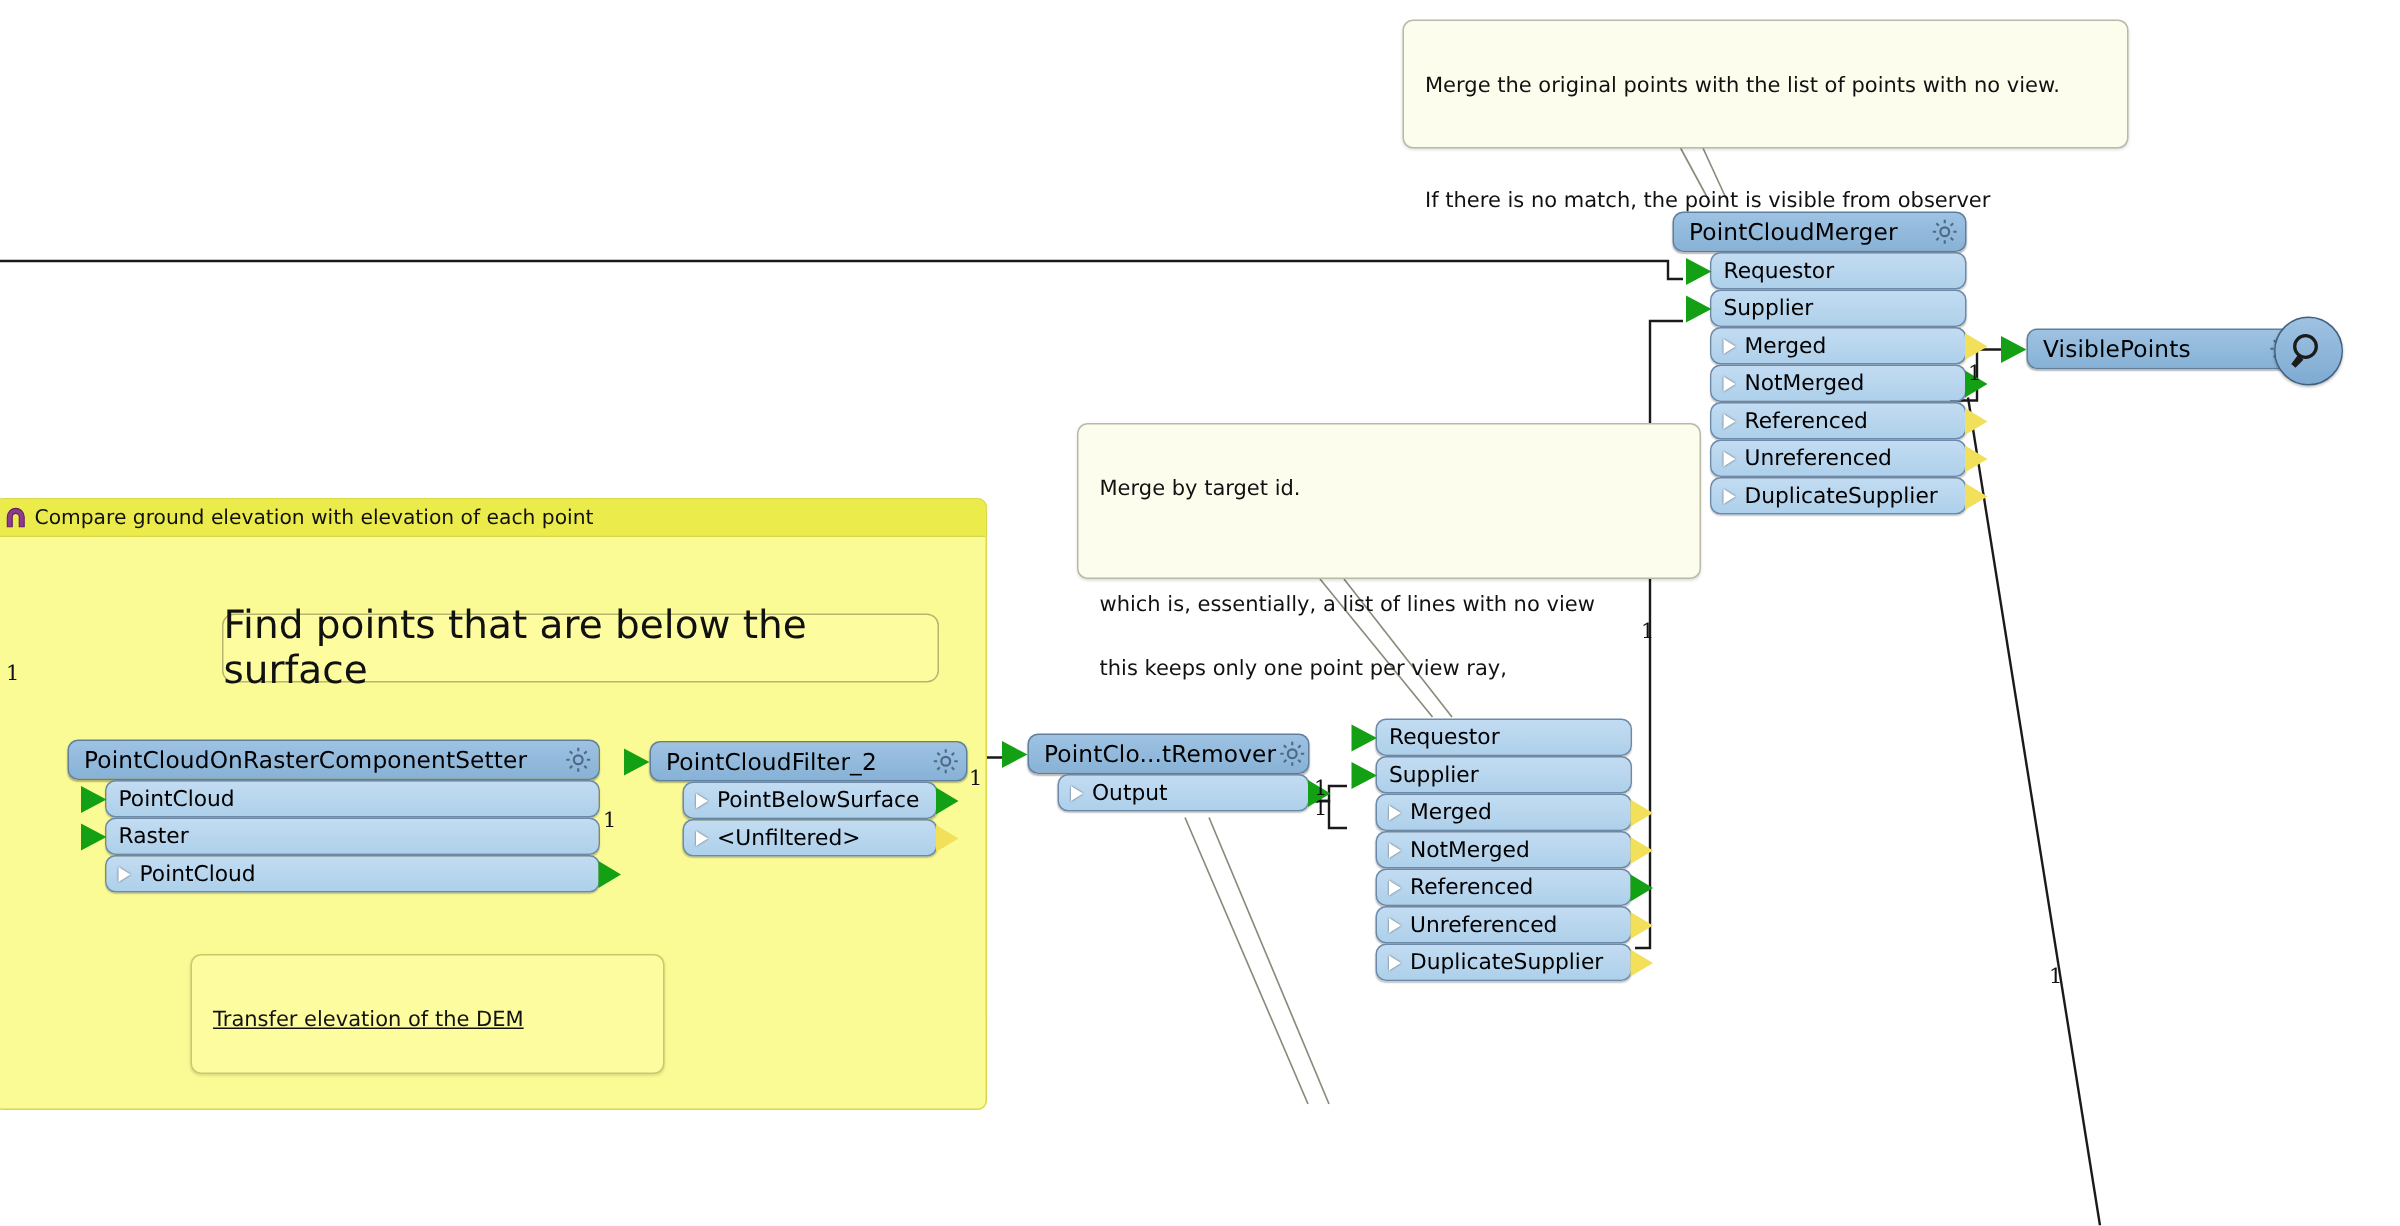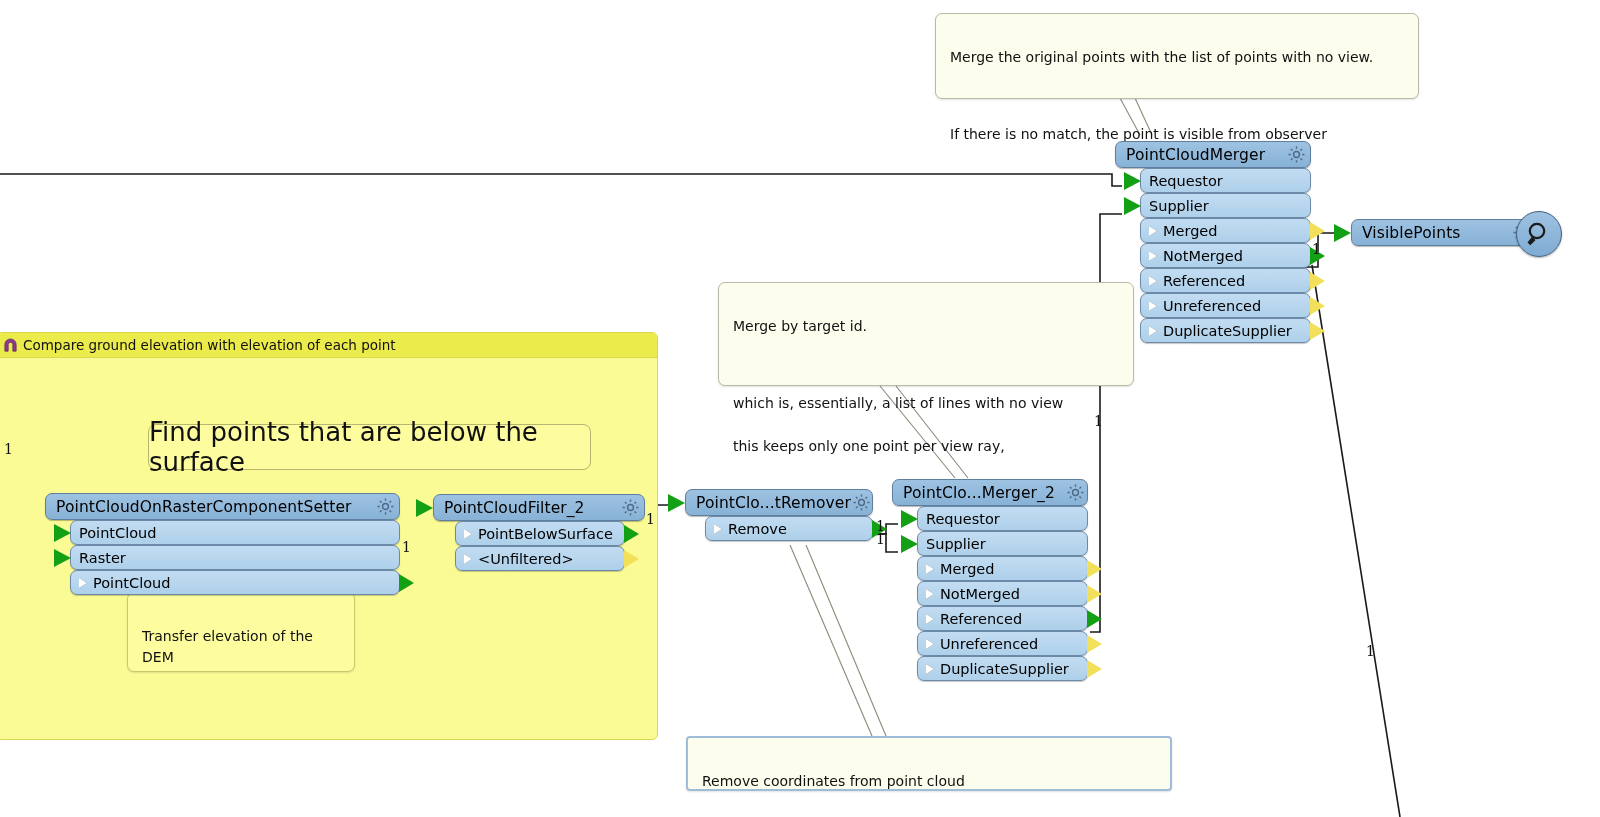--- a/index.html
+++ b/index.html
@@ -185,45 +185,41 @@
 
   <div class="group-box" style="left:-4px;top:332px;width:662px;height:408px;">
     <div class="group-header">
       <svg class="bookmark-icon" viewBox="0 0 16 16">
         <path d="M2 14 L2 7 A6 6 0 0 1 14 7 L14 14 L10.5 14 L10.5 7 A2.5 2.5 0 0 0 5.5 7 L5.5 14 Z" fill="#8e3a8e" stroke="#5d245d" stroke-width="0.8"></path>
       </svg>
       <span class="group-title">Compare ground elevation with elevation of each point</span>
     </div>
   </div>
 
-  <div class="big-note" style="left:148px;top:409px;width:443px;height:46px;margin-top:15px;">
+  <div class="big-note" style="left:148px;top:409px;width:478px;height:46px;">
     <span>Find points that are below the surface</span>
   </div>
 
   <div class="note" style="left:893px;top:13px;width:484px;height:86px;">
     <span class="nl">Merge the original points with the list of points with no view.</span>
     <span class="nl blank"></span>
     <span class="nl">If there is no match, the point is visible from observer</span>
   </div>
 
   <div class="note" style="left:676px;top:282px;width:416px;height:104px;">
     <span class="nl">Merge by target id.</span>
     <span class="nl blank"></span>
     <span class="nl">which is, essentially, a list of lines with no view</span>
     <span class="nl">this keeps only one point per view ray,</span>
   </div>
 
-  <div class="note inside-group" style="left:85px;top:592px;width:228px;height:80px;">
+  <div class="note inside-group" style="left:85px;top:636px;width:316px;height:80px;text-decoration:underline;">
     <span class="nl">Transfer elevation of the DEM</span>
   </div>
 
-  <div class="note blue" style="left:644px;top:736px;width:486px;height:55px;">
-    <span class="nl">Remove coordinates from point cloud</span>
-    
-  </div>
 
   <div class="node" style="left:1115px;top:141px;width:196px;">
     <div class="node-header">
       <span class="ttl">PointCloudMerger</span>
       <span class="gear">
         <svg width="19" height="19" viewBox="0 0 20 20">
           <g fill="none" stroke="#4d6b87" stroke-width="1.5">
             <circle cx="10" cy="10" r="3.1"></circle>
             <path d="M10 1.6v2.4M10 16v2.4M1.6 10h2.4M16 10h2.4M4.1 4.1l1.7 1.7M14.2 14.2l1.7 1.7M15.9 4.1l-1.7 1.7M5.8 14.2l-1.7 1.7"></path>
           </g>
@@ -353,38 +349,27 @@
             <circle cx="10" cy="10" r="3.1"></circle>
             <path d="M10 1.6v2.4M10 16v2.4M1.6 10h2.4M16 10h2.4M4.1 4.1l1.7 1.7M14.2 14.2l1.7 1.7M15.9 4.1l-1.7 1.7M5.8 14.2l-1.7 1.7"></path>
           </g>
         </svg>
       </span>
     </div>
     <span class="wire-arrow" style="left:-17px;top:5px;"></span>
     <div style="margin-left:20px;width:168px;">
       <div class="port out">
         <span class="tri"></span>
-        <span class="plabel">Remove</span>
+        <span class="plabel">Output</span>
         <span class="arrow green-out"></span>
       </div>
     </div>
   </div>
 
   <div class="node" style="left:892px;top:479px;width:196px;">
-    <div class="node-header tight">
-      <span class="ttl">PointClo...Merger_2</span>
-      <span class="gear">
-        <svg width="19" height="19" viewBox="0 0 20 20">
-          <g fill="none" stroke="#4d6b87" stroke-width="1.5">
-            <circle cx="10" cy="10" r="3.1"></circle>
-            <path d="M10 1.6v2.4M10 16v2.4M1.6 10h2.4M16 10h2.4M4.1 4.1l1.7 1.7M14.2 14.2l1.7 1.7M15.9 4.1l-1.7 1.7M5.8 14.2l-1.7 1.7"></path>
-          </g>
-        </svg>
-      </span>
-    </div>
     <div style="margin-left:25px;width:171px;">
       <div class="port in">
         <span class="arrow green-in"></span>
         <span class="plabel">Requestor</span>
       </div>
       <div class="port in">
         <span class="arrow green-in"></span>
         <span class="plabel">Supplier</span>
       </div>
       <div class="port out">

